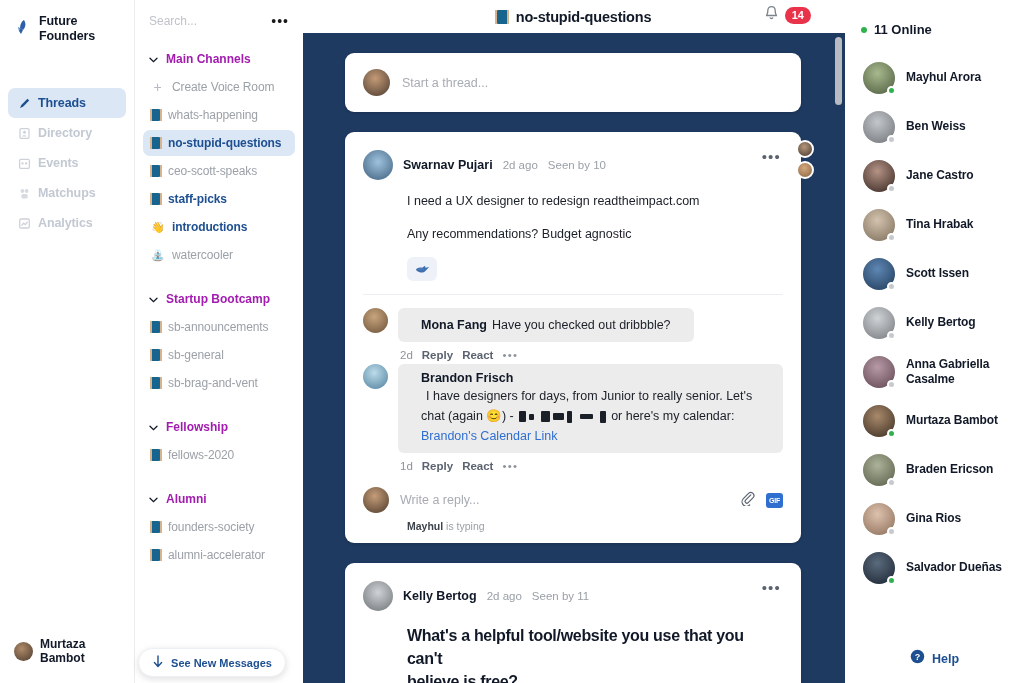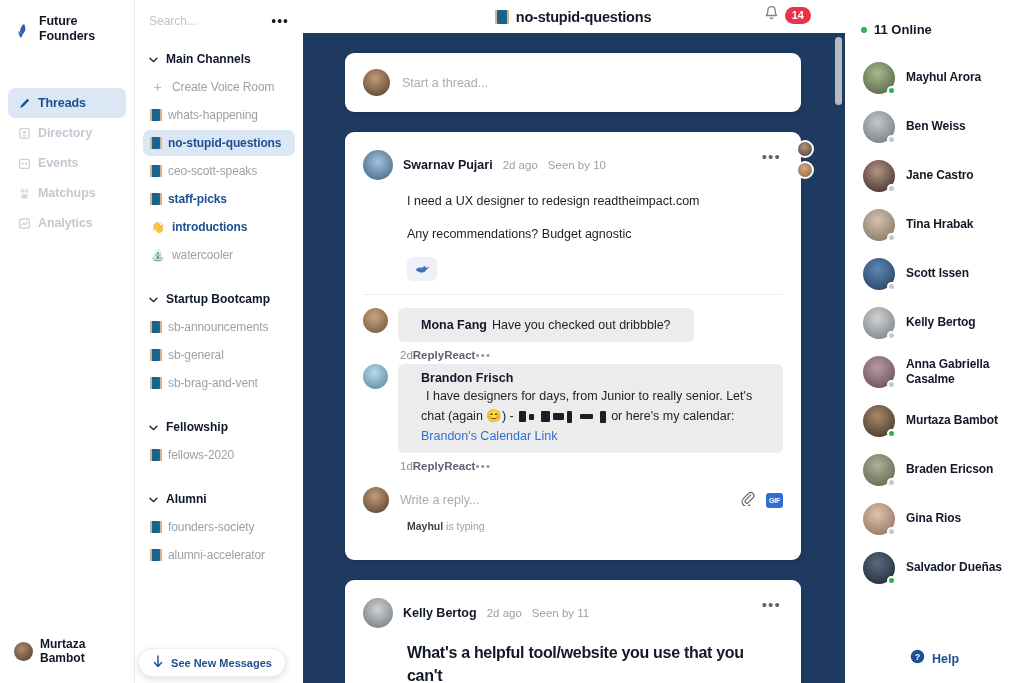--- a/index.html
+++ b/index.html
@@ -14,21 +14,21 @@
 
   
   .rail {
     width: 135px; min-width: 135px; height: 683px;
     background: #ffffff;
     border-right: 1px solid #ececec;
     position: relative;
     display: flex; flex-direction: column;
   }
   .brand {
-    display: flex; align-items: flex-end; gap: 7px;
+    display: flex; align-items: center; gap: 7px;
     padding: 14px 10px 0 14px;
   }
   .brand-logo { width: 18px; height: 22px; flex: 0 0 18px; position: relative; }
   .brand-name {
     font-size: 12.5px; font-weight: bold; line-height: 15px;
     color: #111827; letter-spacing: -0.1px;
   }
   .nav { margin-top: 44px; padding: 0 8px; }
   .nav-item {
     display: flex; align-items: center; gap: 7px;
@@ -61,21 +61,21 @@
   .ch-search {
     border: none; outline: none; font-size: 12px; color: #a8acb3;
     font-family: "Liberation Sans", sans-serif; width: 110px; background: transparent;
   }
   .ch-search::placeholder { color: #bfc3c9; }
   .ch-dots { color: #1a1a1a; font-size: 14px; letter-spacing: 1px; cursor: pointer; line-height: 10px; }
   .ch-scroll { padding: 14px 0 40px 0; height: 651px; overflow: hidden; }
   .ch-group-hd {
     display: flex; align-items: center; gap: 8px;
     padding: 0 10px 0 14px; height: 26px; cursor: pointer;
-    font-size: 12px; font-weight: bold; color: #0f172a;
+    font-size: 12px; font-weight: bold; color: #a21caf;
   }
   .chev { width: 9px; flex: 0 0 9px; display: block; }
   .ch-item {
     display: flex; align-items: center; gap: 8px;
     margin: 2px 8px; padding: 0 8px; height: 26px;
     border-radius: 7px; cursor: pointer;
     font-size: 12px; color: #9ca1a8; white-space: nowrap;
   }
   .ch-item .lbl { letter-spacing: -0.1px; }
   .ch-item.unread .lbl { color: #1d4f91; font-weight: bold; }
@@ -143,34 +143,34 @@
   .reply-row { display: flex; gap: 10px; margin-bottom: 3px; }
   .reply-col { flex: 1; min-width: 0; }
   .bubble { background: #ececec; border-radius: 6px; padding: 7px 23px; display: inline-block; max-width: 100%; }
   .bubble.block { display: block; }
   .bubble .nm { font-size: 12.5px; font-weight: bold; color: #111827; }
   .bubble .tx { font-size: 12.5px; color: #1b1f27; line-height: 20px; }
   .bubble .nm + .tx { margin-left: 5px; }
   .bubble.block .nm { display: block; margin-bottom: 1px; }
   .bubble a { color: #2f6fd0; text-decoration: none; }
   .redact { display: inline-block; vertical-align: middle; height: 9px; background: #1b1f27; margin: 0 1.5px; border-radius: 1px; }
-  .act-row { display: flex; align-items: center; padding: 7px 0 0 2px; font-size: 11.5px; }
+  .act-row { display: flex; align-items: center; gap: 9px; padding: 7px 0 0 2px; font-size: 11.5px; }
   .act-row .t { color: #8d939b; }
   .act-row .b { color: #5b6370; font-weight: bold; cursor: pointer; }
   .act-row .d { color: #8d939b; letter-spacing: 1.2px; cursor: pointer; line-height: 8px; }
 
   .reply-box { display: flex; align-items: center; gap: 11px; padding: 12px 0 0 0; }
   .reply-inp { flex: 1; font-size: 12.5px; color: #a7abb2; }
   .rb-icons { display: flex; align-items: center; gap: 11px; }
   .gif-btn {
     width: 17px; height: 15px; background: #2f6fd0; border-radius: 3px;
     color: #fff; font-size: 7px; font-weight: bold; line-height: 15px;
     text-align: center; cursor: pointer; letter-spacing: -0.2px;
   }
-  .typing { font-size: 10.5px; color: #9aa0a7; padding: 7px 0 28px 44px; }
+  .typing { font-size: 10.5px; color: #9aa0a7; padding: 7px 0 11px 44px; }
   .typing b { color: #3d434b; }
 
   .post-q { padding: 13px 0 0 44px; font-size: 16px; font-weight: bold; color: #111827; line-height: 23px; letter-spacing: -0.3px; }
 
   
   .right {
     width: 179px; min-width: 179px; height: 683px;
     background: #fff; position: relative; padding: 22px 0 0 0; overflow: hidden;
   }
   .online-hd { display: flex; align-items: center; gap: 7px; padding: 0 0 0 16px; margin-bottom: 16px; }

